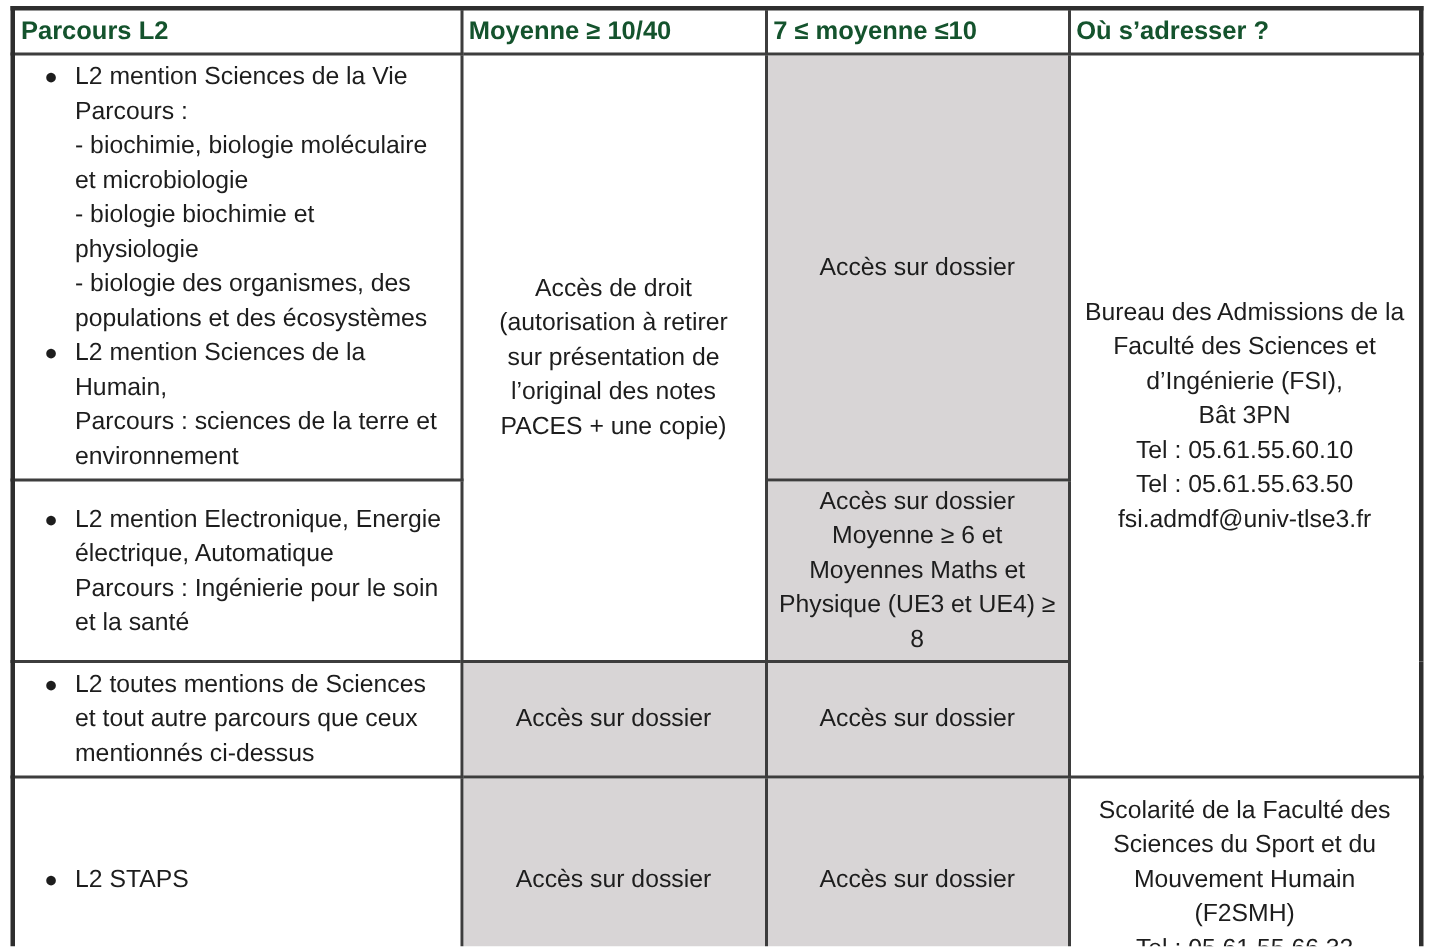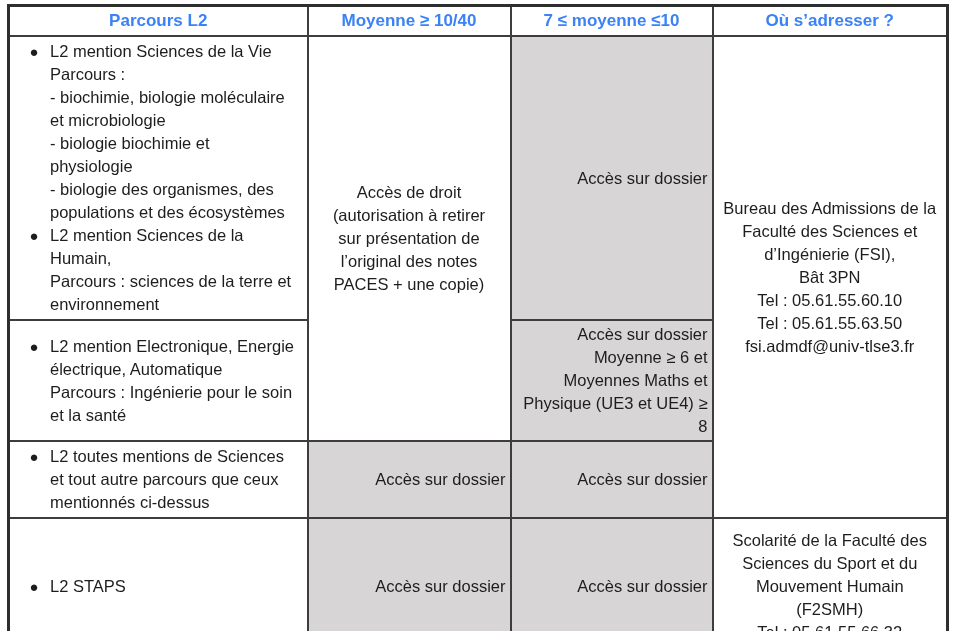--- a/index.html
+++ b/index.html
@@ -26,42 +26,42 @@
     border: 3px solid #2e2e2e;
   }
   .doc-table th, .doc-table td {
     border: 2px solid #3d3d3d;
     padding: 2px 4px;
     overflow: hidden;
   }
   th.hdr {
     font-size: 17px;
     font-weight: bold;
-    text-align: center;
+    text-align: left;
     height: 24px;
     background: #ffffff;
-    color: #3b82f6;
+    color: #14532d;
   }
   td {
     font-size: 16.5px;
     line-height: 23px;
     vertical-align: middle;
   }
   td.parcours-cell {
     text-align: left;
     padding: 3px 6px 3px 8px;
     background: #ffffff;
   }
   td.center-cell {
     text-align: center;
     background: #ffffff;
   }
   td.gray-cell {
     background: #d8d5d6;
-    text-align: right;
+    text-align: center;
   }
   .pre {
     white-space: pre-line;
   }
   .bold {
     font-weight: normal;
   }
   .bullet-item {
     display: flex;
     align-items: flex-start;

